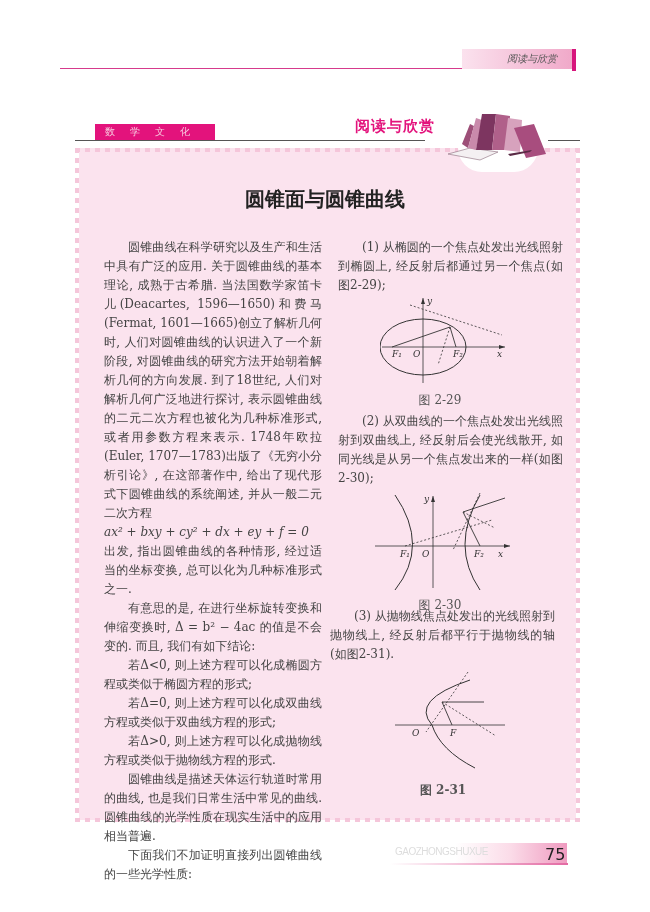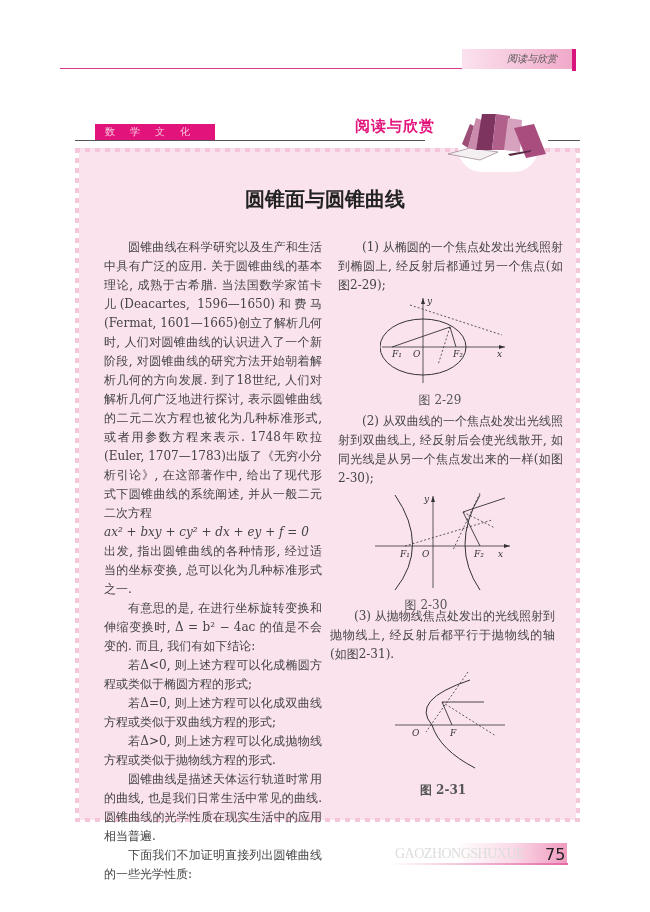--- a/index.html
+++ b/index.html
@@ -64,21 +64,21 @@
   .fig { position: absolute; }
   .fig-caption { position: absolute; font-size: 12px; color: #555; text-align: center; width: 100px; }
 
   
   .foot-bar {
     position: absolute; left: 455px; top: 843px; width: 112px; height: 20px;
     background: linear-gradient(90deg, #ffffff 0%, #fbdbe8 50%, #ef9bc0 100%);
   }
   .foot-line { position: absolute; left: 390px; top: 863px; width: 178px; height: 2px; background: linear-gradient(90deg, #ffffff, #e36aa3); }
   .foot-brand {
-    position: absolute; left: 395px; top: 846px; font-family: Liberation Serif, serif; font-size: 14px;
+    position: absolute; left: 395px; top: 846px; font-family: Liberation Sans, sans-serif; font-size: 10px;
     color: #ddd; letter-spacing: -0.5px;
   }
   .foot-page { position: absolute; left: 545px; top: 845px; font-family: "DejaVu Sans", sans-serif; font-size: 16px; color: #222; }
 </style>
 </head>
 <body>
 
 <div class="top-rule"></div>
 <div class="top-tab">阅读与欣赏</div>
 <div class="top-tab-bar"></div>
@@ -158,21 +158,21 @@
   <line x1="93" y1="22" x2="125" y2="38" stroke="#333" stroke-width="0.8" stroke-dasharray="2,2"></line>
   <line x1="93" y1="22" x2="110" y2="56" stroke="#333" stroke-width="0.9"></line>
   <line x1="93" y1="22" x2="135" y2="8" stroke="#333" stroke-width="0.9"></line>
   <line x1="110" y1="3" x2="83" y2="60" stroke="#333" stroke-width="0.8" stroke-dasharray="2,2"></line>
   <text x="30" y="67" font-size="9" font-style="italic" fill="#333">F₁</text>
   <text x="52" y="67" font-size="9" font-style="italic" fill="#333">O</text>
   <text x="104" y="67" font-size="9" font-style="italic" fill="#333">F₂</text>
   <text x="128" y="67" font-size="9" font-style="italic" fill="#333">x</text>
   <text x="54" y="12" font-size="9" font-style="italic" fill="#333">y</text>
 </svg>
-<div class="fig-caption" style="left:376px; top:597px;">图 2-30</div>
+<div class="fig-caption" style="left:390px; top:597px;">图 2-30</div>
 
 <svg class="fig" style="left:390px; top:670px;" width="120" height="110" viewBox="0 0 120 110">
   <line x1="5" y1="55" x2="115" y2="55" stroke="#333" stroke-width="0.8"></line>
   <path d="M80,10 Q20,30 42,55 Q50,80 85,98" fill="none" stroke="#333" stroke-width="1"></path>
   <line x1="52" y1="32" x2="94" y2="32" stroke="#333" stroke-width="0.9"></line>
   <line x1="52" y1="32" x2="62" y2="55" stroke="#333" stroke-width="0.9"></line>
   <line x1="78" y1="2" x2="36" y2="62" stroke="#333" stroke-width="0.8" stroke-dasharray="2,2"></line>
   <line x1="52" y1="32" x2="106" y2="66" stroke="#333" stroke-width="0.8" stroke-dasharray="2,2"></line>
   <text x="22" y="66" font-size="9" font-style="italic" fill="#333">O</text>
   <text x="60" y="66" font-size="9" font-style="italic" fill="#333">F</text>

